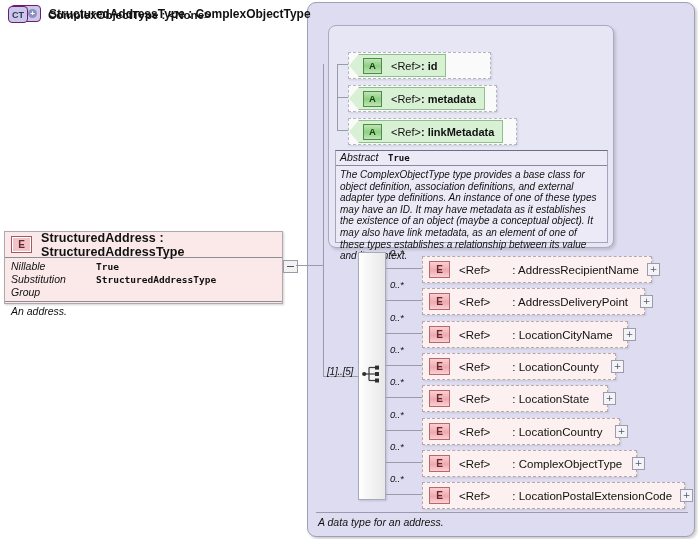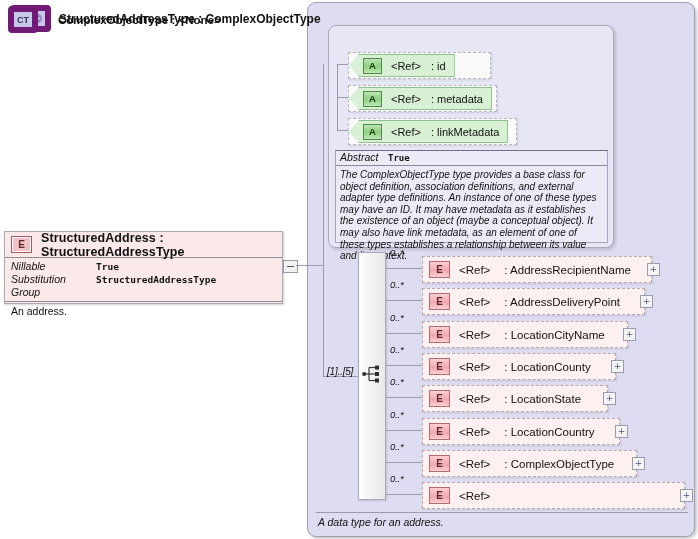--- a/index.html
+++ b/index.html
@@ -42,21 +42,21 @@
     margin-left:9px;font-size:12.5px;font-weight:bold;color:#111;
     letter-spacing:.1px;
   }
   #left-element-box .proprow{
     display:flex;font-style:italic;font-size:10.5px;line-height:13px;padding-left:6px;
   }
   .prop-table{padding-top:2px;padding-bottom:2px;border-bottom:1px solid #8d8d97;}
   .prop-key{width:85px;font-style:italic;color:#111;}
   .prop-val{font-style:normal;font-family:"DejaVu Sans Mono", monospace;font-size:9.5px;font-weight:bold;color:#111;}
   #left-element-box .doc{
-    padding:3px 0 0 6px;font-size:10.5px;color:#111;
+    padding:3px 0 0 6px;font-style:italic;font-size:10.5px;color:#111;
   }
 
   
   .collapse-box{
     position:absolute;width:13px;height:11px;background:#f2f2f4;
     border:1px solid #9a9aa8;display:flex;align-items:center;justify-content:center;
   }
   .collapse-box i{display:block;width:7px;height:0;border-top:1px solid #555;}
 
   
@@ -64,21 +64,21 @@
     left:307px;top:2px;width:388px;height:535px;
     background:#dddcf0;
     border:1px solid #9f9fb5;
     border-radius:9px;
     box-shadow:2px 2px 3px rgba(0,0,0,.20);
   }
   #ct-outer-header{
     position:absolute;left:10px;top:5px;display:flex;align-items:center;
   }
   .ct-badge{
-    height:15px;border:6px solid #701a75;border-radius:4px;background:#c9c8e8;
+    height:15px;border:1px solid #701a75;border-radius:4px;background:#c9c8e8;
     display:flex;align-items:center;padding:0 3px;gap:2px;
     font-size:9px;font-weight:bold;color:#33335c;
   }
   .ct-badge .plus{
     width:9px;height:9px;border-radius:50%;background:#8f8fc0;color:#fff;
     font-size:8px;line-height:8px;display:flex;align-items:center;justify-content:center;
     font-weight:bold;
   }
   #ct-outer-title{margin-left:8px;font-size:12px;font-weight:bold;color:#111;}
 
@@ -111,21 +111,21 @@
     clip-path:polygon(10px 0,100% 0,100% 100%,10px 100%,0 50%);
     box-sizing:border-box;
   }
   .a-badge{
     width:17px;height:14px;border:1px solid #4e8a4a;
     background:linear-gradient(180deg,#bfe6b6 0%,#8ecf82 50%,#bfe6b6 100%);
     display:flex;align-items:center;justify-content:center;
     font-size:9.5px;font-weight:bold;color:#14400f;
   }
   .attr-ref{margin-left:9px;font-size:11px;color:#111;}
-  .attr-name{margin-left:10px;font-size:11px;color:#111;}
+  .attr-name{font-size:11px;color:#111;font-weight:bold;}
 
   
   #abstract-box{
     left:335px;top:150px;width:273px;height:93px;
     background:#eceaf6;
     border:1px solid #a4a4ba;
     border-top:1px solid #6e6e86;
   }
   #abstract-box .abs-row{
     display:flex;align-items:baseline;height:14px;padding-left:4px;
@@ -156,21 +156,21 @@
     background:#fdf0f0;
     border:1px dashed #b6a9ac;
     display:flex;align-items:center;padding-left:6px;
     box-shadow:1px 1px 2px rgba(0,0,0,.10);
   }
   .elem-row .e-badge{
     background:linear-gradient(180deg,#fbcfd2 0%,#f0a9ae 55%,#fbcfd2 100%);
     border:1px solid #b06a70;box-shadow:none;
   }
   .elem-ref{margin-left:9px;font-size:11.5px;color:#111;}
-  .elem-name{margin-left:14px;font-size:11.5px;color:#111;white-space:nowrap;}
+  .elem-name{margin-left:22px;font-size:11.5px;color:#111;white-space:nowrap;}
   .occurs{
     position:absolute;font-style:italic;font-size:9.5px;color:#111;letter-spacing:-.2px;
   }
   .expand-btn{
     position:absolute;width:11px;height:11px;background:#f4f4f6;
     border:1px solid #9b9bab;
     display:flex;align-items:center;justify-content:center;
     font-size:9px;line-height:9px;color:#55557a;font-family:"DejaVu Sans", sans-serif;
   }
 
@@ -313,20 +313,21 @@
         <span class="e-badge">E</span>
         <span class="elem-ref">&lt;Ref&gt;</span>
         <span class="elem-name">: ComplexObjectType</span>
       </div>
       <div class="expand-btn" style="left: 632px; top: 457px;">+</div>
       <div class="occurs" style="left: 390px; top: 473px;">0..*</div>
       <div class="hline" style="left: 386px; top: 494px; width: 36px;"></div>
       <div class="elem-row" style="left: 422px; top: 482px; width: 255px;">
         <span class="e-badge">E</span>
         <span class="elem-ref">&lt;Ref&gt;</span>
+        <span class="elem-name">: LocationPostalExtensionCode</span>
       </div>
       <div class="expand-btn" style="left: 680px; top: 489px;">+</div>
     </div>
 
   <div class="abs" id="left-element-box">
     <div class="titlerow">
       <span class="e-badge">E</span>
       <span class="title-text">StructuredAddress : StructuredAddressType</span>
     </div>
     <div class="prop-table">

